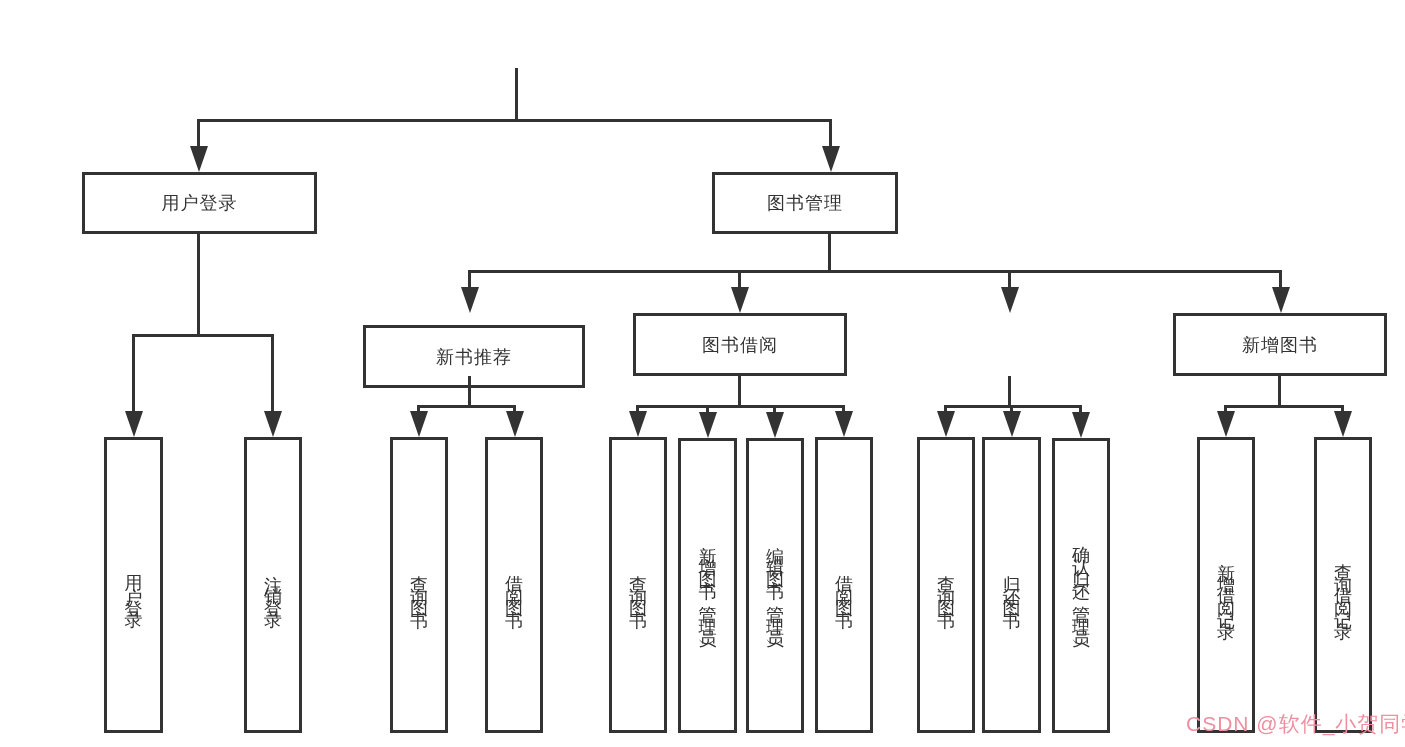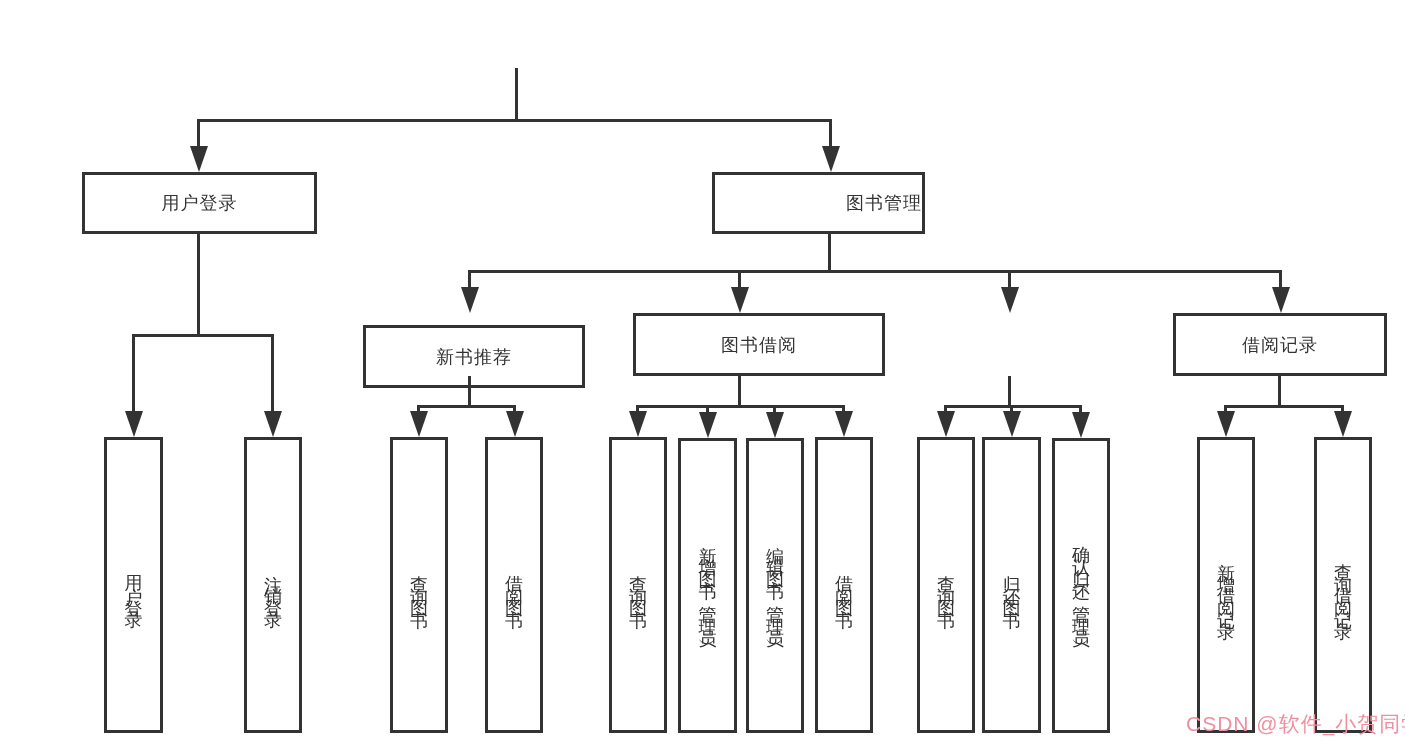--- a/index.html
+++ b/index.html
@@ -61,35 +61,35 @@
 </head>
 <body>
 
 <div id="canvas">
 
 
   <div class="box" style="left:82px; top:172px; width:235px; height:62px;">
     <span>用户登录</span>
   </div>
 
-  <div class="box" style="left:712px; top:172px; width:213px; height:62px;justify-content:flex-end;">
+  <div class="box" style="left:712px; top:172px; width:186px; height:62px;">
     <span>图书管理</span>
   </div>
 
   <div class="box" style="left:363px; top:325px; width:222px; height:63px;">
     <span>新书推荐</span>
   </div>
 
-  <div class="box" style="left:633px; top:313px; width:252px; height:63px;">
+  <div class="box" style="left:633px; top:313px; width:214px; height:63px;">
     <span>图书借阅</span>
   </div>
 
 
   <div class="box" style="left:1173px; top:313px; width:214px; height:63px;">
-    <span>借阅记录</span>
+    <span>新增图书</span>
   </div>
 
   <div class="box vbox" style="left:104px; top:437px; width:59px; height:296px;">
     <span>用户登录</span>
   </div>
   <div class="box vbox" style="left:244px; top:437px; width:58px; height:296px;">
     <span>注销登录</span>
   </div>
 
   <div class="box vbox" style="left:390px; top:437px; width:58px; height:296px;">

